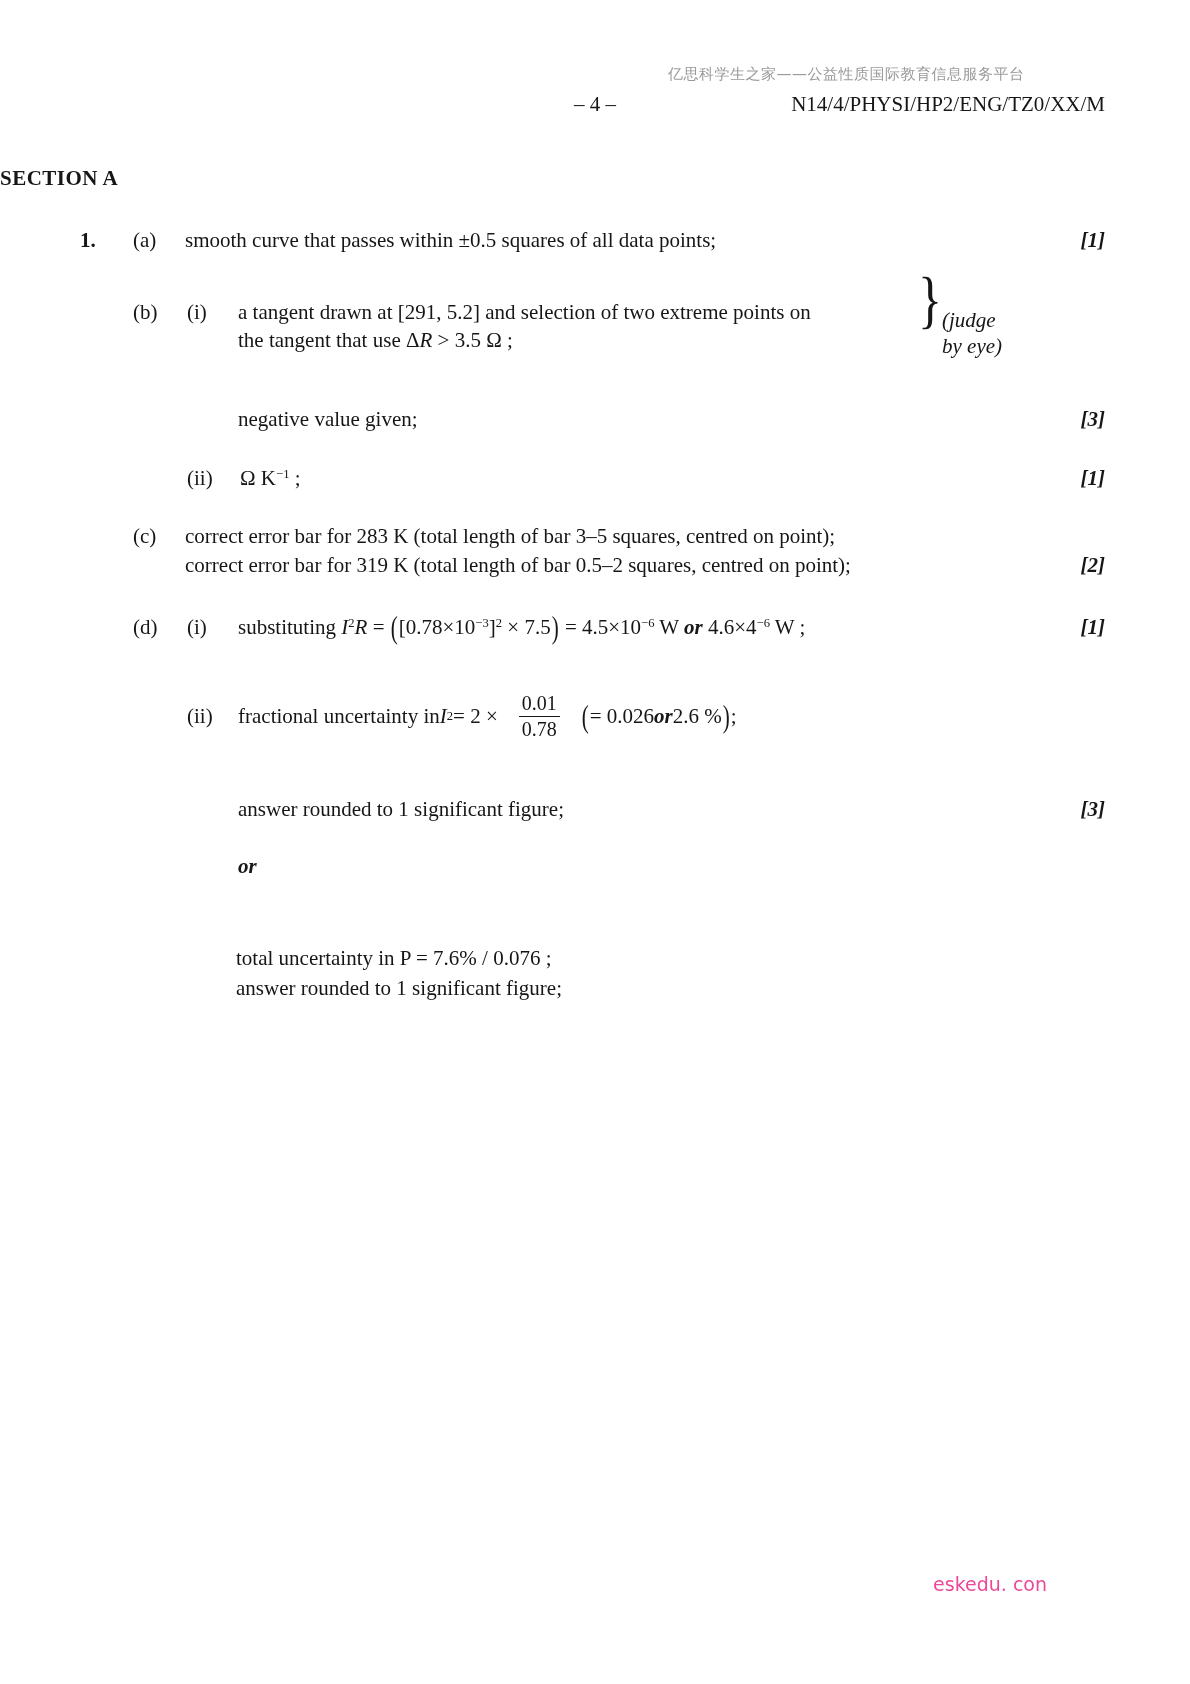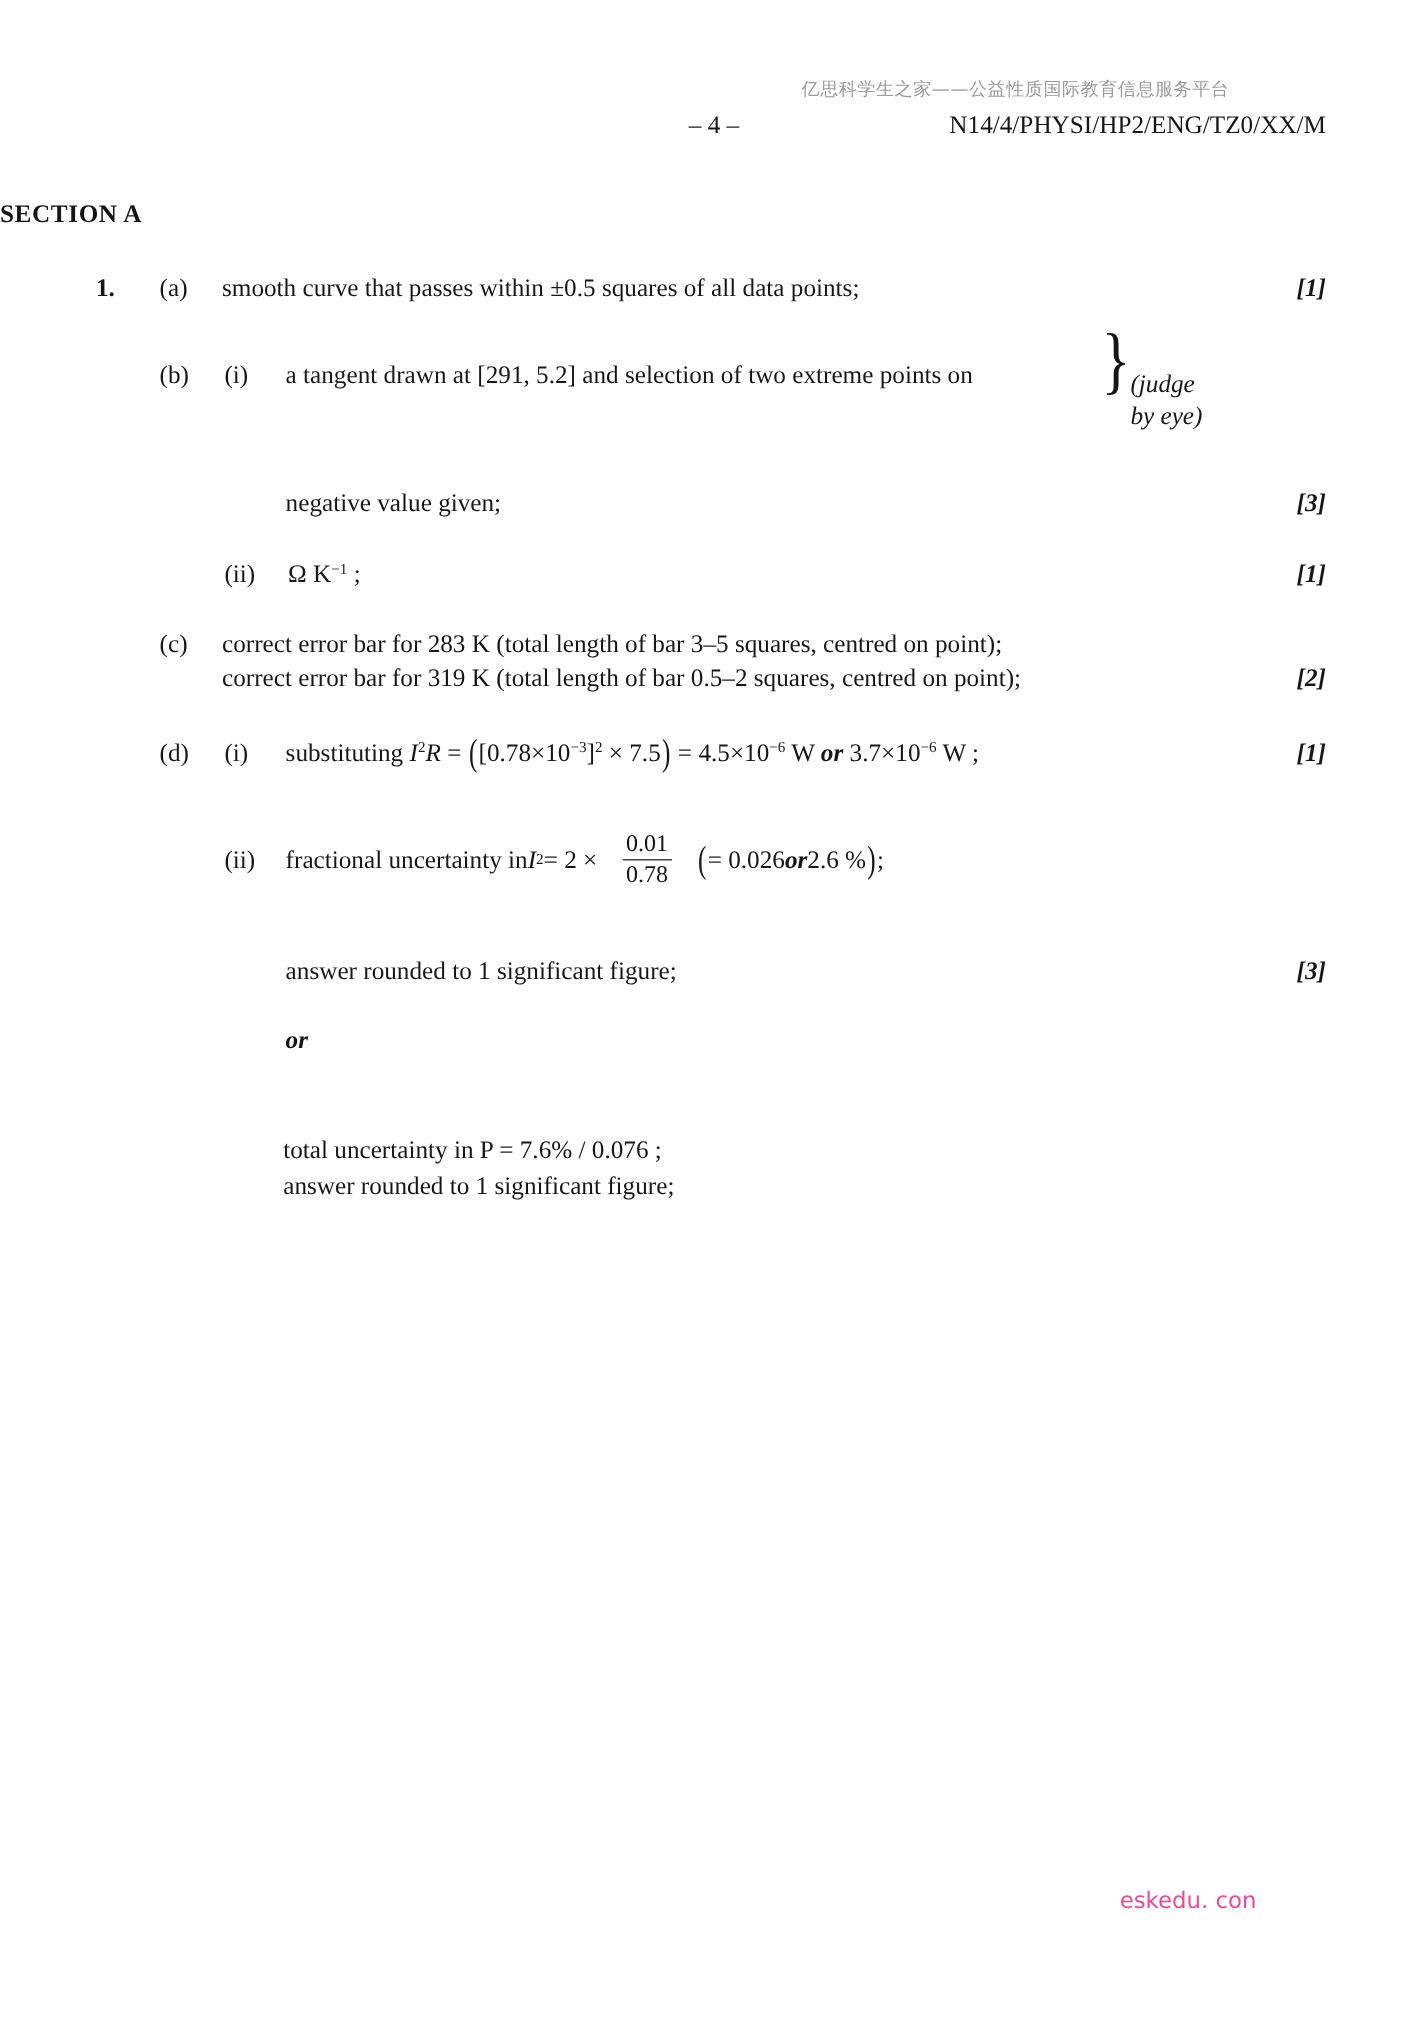--- a/index.html
+++ b/index.html
@@ -51,20 +51,23 @@
     <span class="tx2">smooth curve that passes within ±0.5 squares of all data points;</span>
     <span class="mk">[1]</span>
   </div>
 
   <div class="row" style="top:298px">
     <span class="pl">(b)</span>
     <span class="rl">(i)</span>
     <span class="tx">a tangent drawn at [291, 5.2] and selection of two extreme points on</span>
   </div>
 
+  <div class="row" style="top:326px">
+    <span class="tx"><span>the tangent that use </span><span>Δ</span><span class="it">R</span><span> &gt; 3.5 Ω ;</span></span>
+  </div>
 
   <div class="abs judge-brace">}</div>
   <div class="abs judge-note">
     <div>(judge</div>
     <div>by eye)</div>
   </div>
 
   <div class="row" style="top:405px">
     <span class="tx">negative value given;</span>
     <span class="mk">[3]</span>
@@ -81,21 +84,21 @@
     <span class="tx2">correct error bar for 283 K (total length of bar 3–5 squares, centred on point);</span>
   </div>
   <div class="row" style="top:551px">
     <span class="tx2">correct error bar for 319 K (total length of bar 0.5–2 squares, centred on point);</span>
     <span class="mk">[2]</span>
   </div>
 
   <div class="row" style="top:613px">
     <span class="pl">(d)</span>
     <span class="rl">(i)</span>
-    <span class="tx"><span>substituting </span><span class="it">I</span><sup>2</sup><span class="it">R</span><span> = </span><span class="bp">(</span><span>[0.78×10</span><sup>−3</sup><span>]</span><sup>2</sup><span> × 7.5</span><span class="bp">)</span><span> = 4.5×10</span><sup>−6</sup><span> W </span><span class="bi">or</span><span> 3.7×10</span><sup>−6</sup><span> W ;</span></span>
+    <span class="tx"><span>substituting </span><span class="it">I</span><sup>2</sup><span class="it">R</span><span> = </span><span class="bp">(</span><span>[0.78×10</span><sup>−3</sup><span>]</span><sup>2</sup><span> × 7.5</span><span class="bp">)</span><span> = 4.5×10</span><sup>−6</sup><span> W </span><span class="bi">or</span><span> 4.6×4</span><sup>−6</sup><span> W ;</span></span>
     <span class="mk">[1]</span>
   </div>
 
   <div class="row" style="top:688px;height:56px">
     <span class="rl vc">(ii)</span>
     <span class="tx flexline">
         <span>fractional uncertainty in </span>
         <span class="it">I</span>
         <sup>2</sup>
         <span> = 2 × </span>

